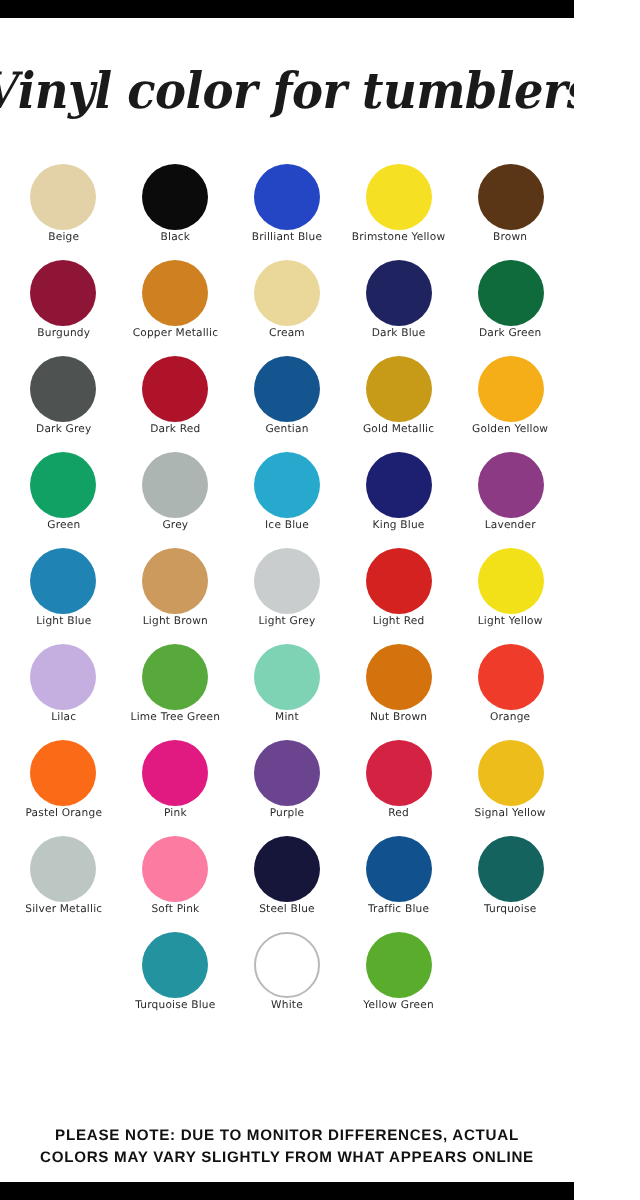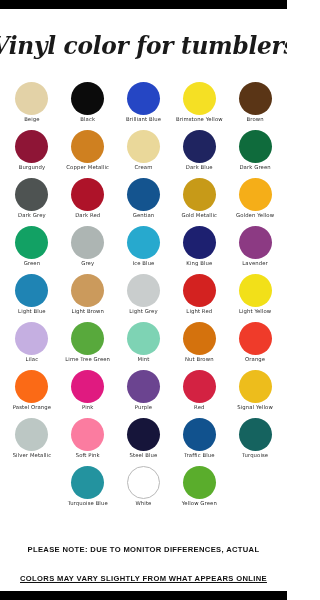--- a/index.html
+++ b/index.html
@@ -107,24 +107,23 @@
   }
   .footer-line {
     font-family: "Liberation Sans", sans-serif;
     font-weight: 700;
     font-size: 7.6px;
     line-height: 11px;
     letter-spacing: 0.35px;
     color: #111111;
     font-variant: small-caps;
     text-transform: uppercase;
-    margin-top: 18px;
   }
   .footer-line.l1 { font-size: 7.6px; }
-  .footer-line.l2 { font-size: 7.6px; text-decoration: underline; }
+  .footer-line.l2 { font-size: 7.6px; }
 </style>
 </head>
 <body>
 
 <div class="page">
 
   <div class="bar-top"></div>
 
   <div class="title-wrap">
     <div class="title">Vinyl color for tumblers</div>

